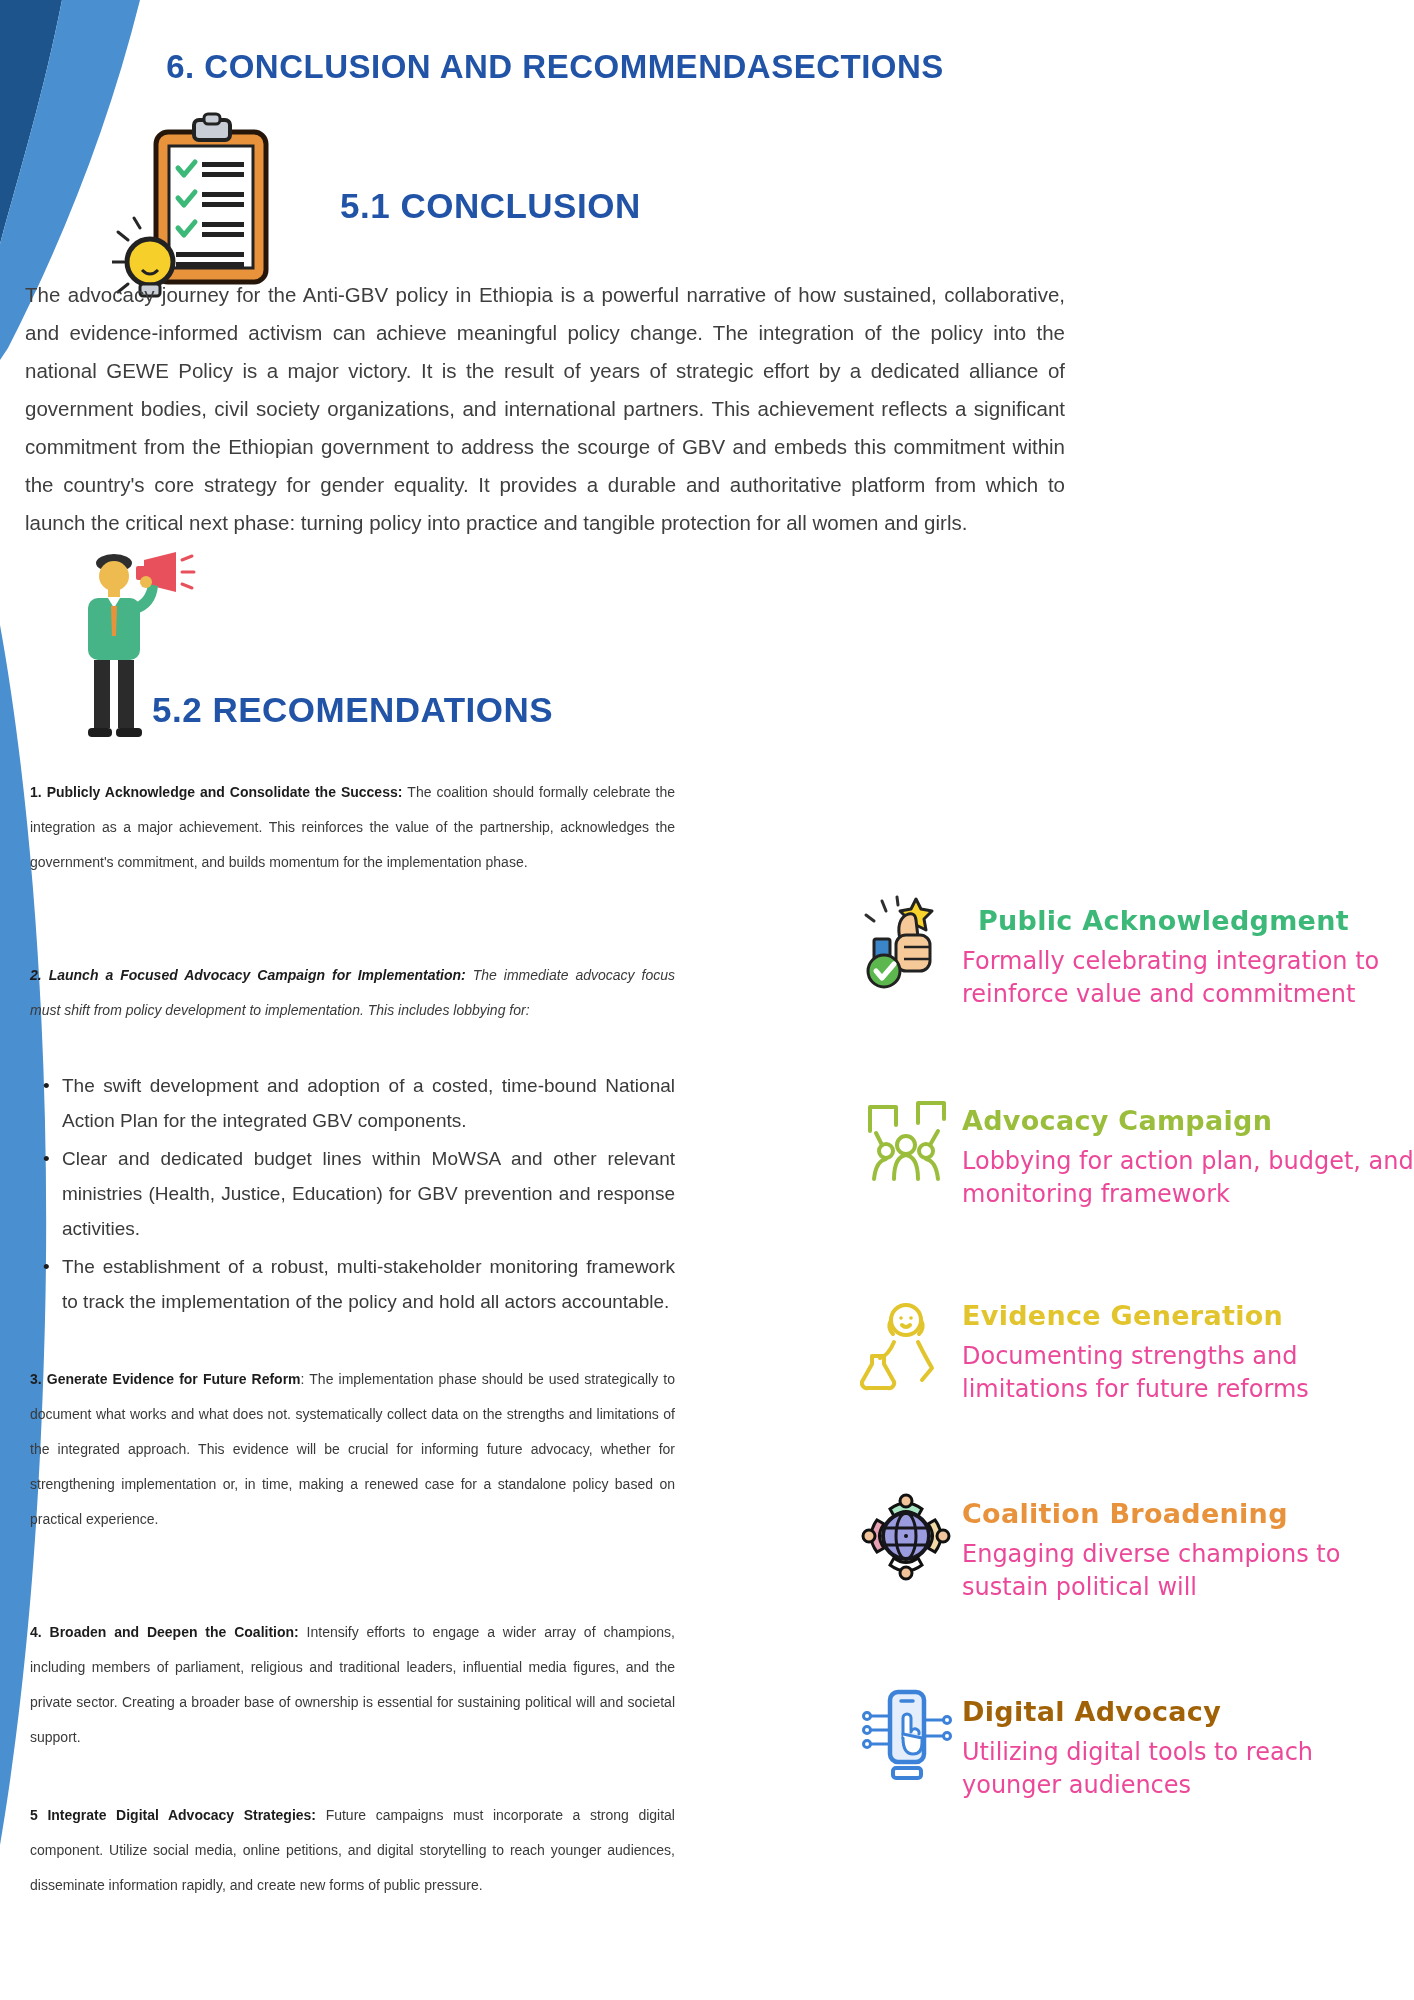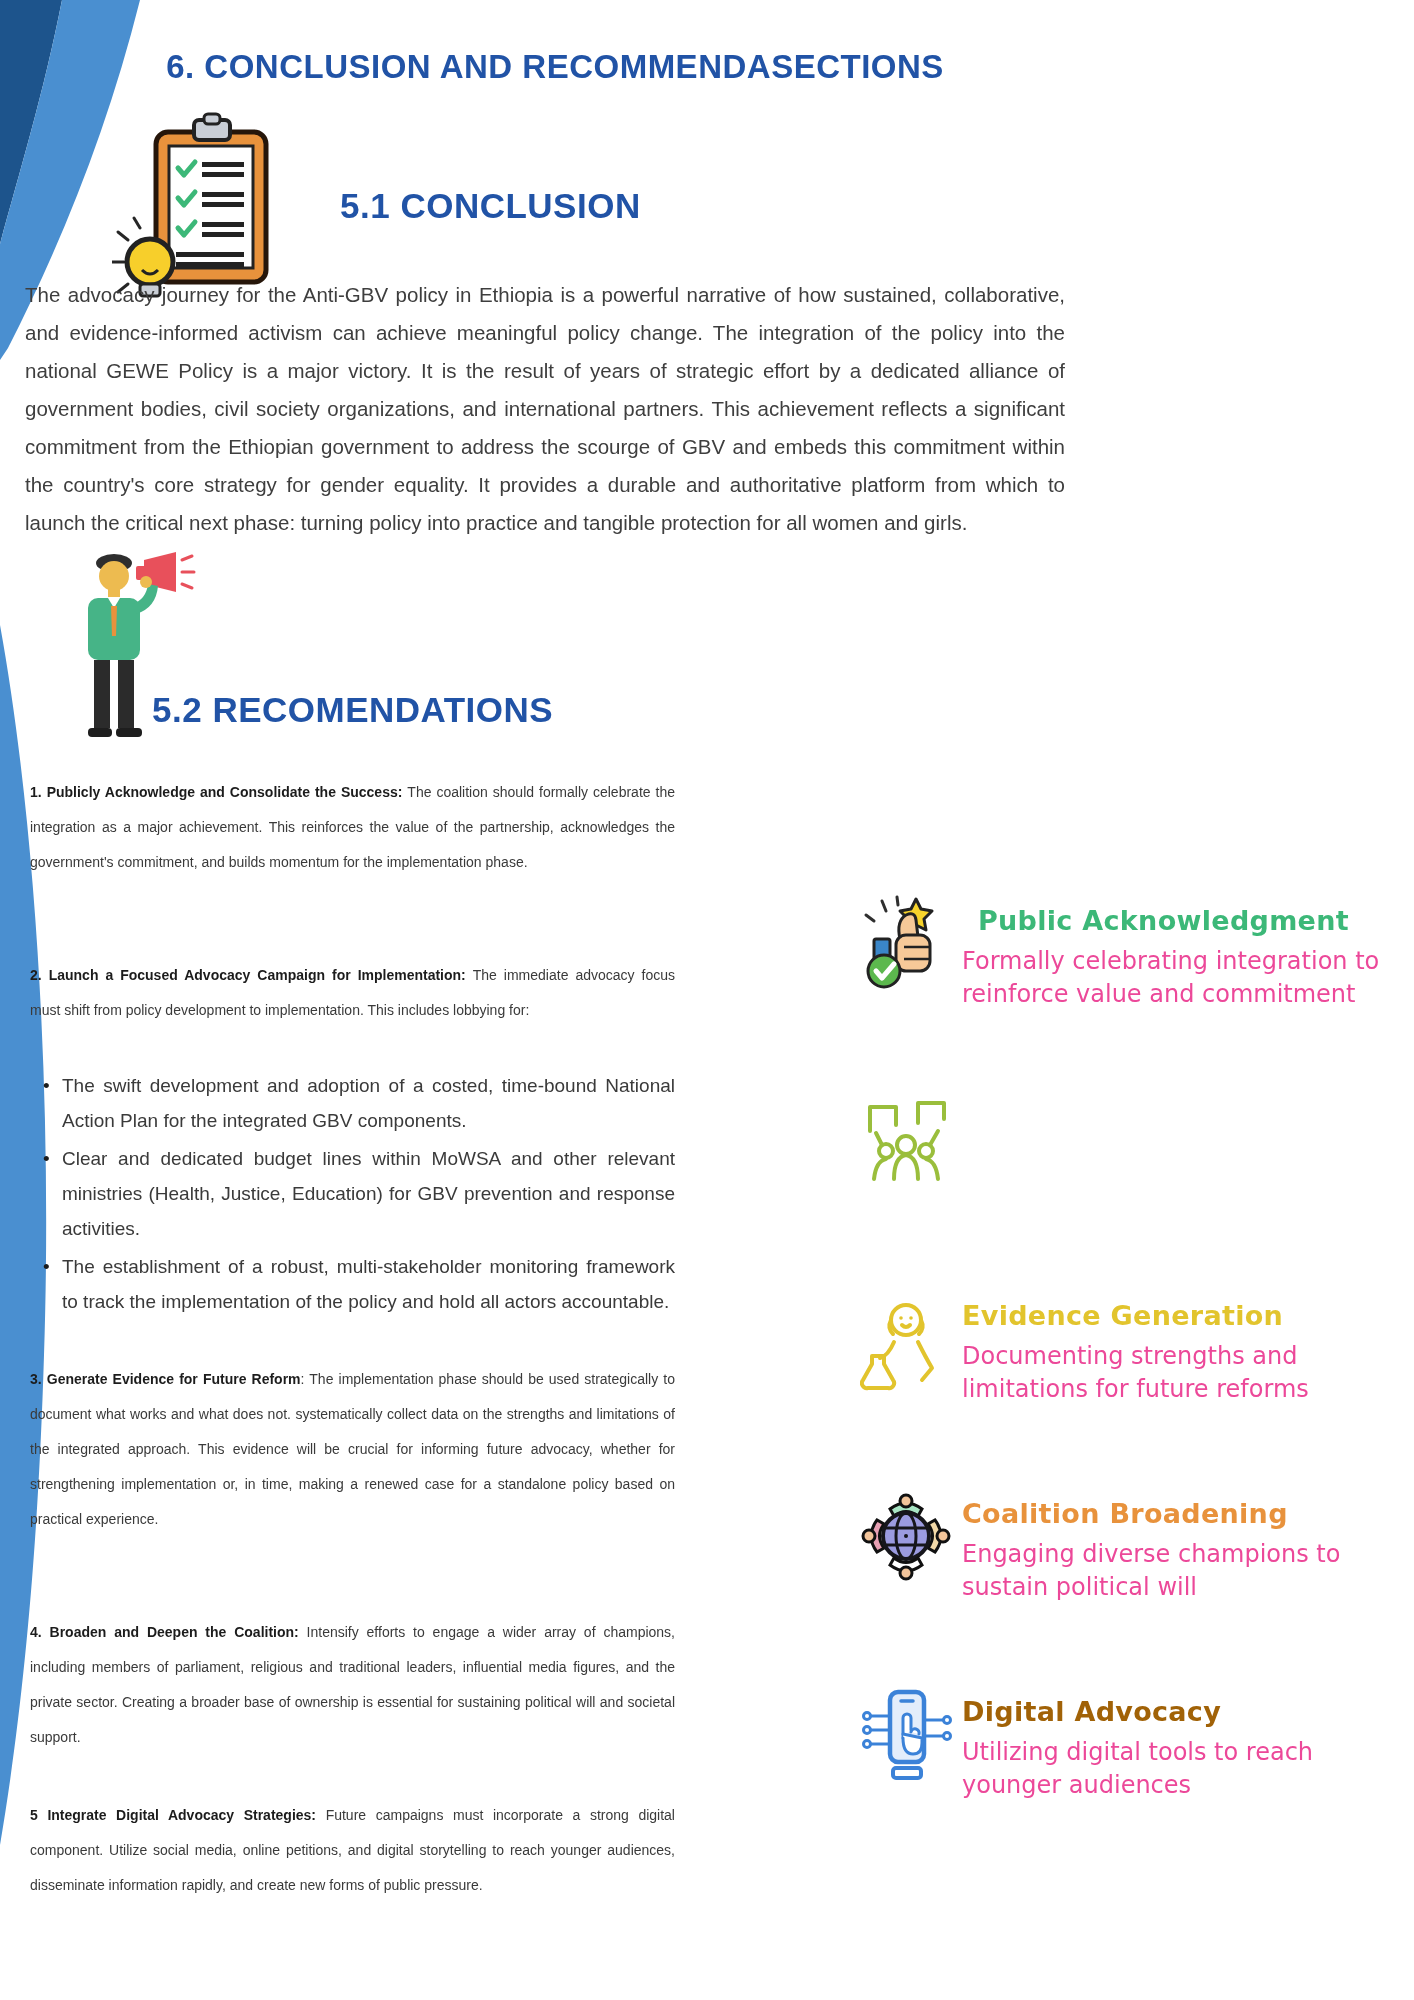--- a/index.html
+++ b/index.html
@@ -9,21 +9,21 @@
   .page-title{position:absolute;top:48px;left:0;width:1110px;text-align:center;
         font-size:33px;font-weight:800;letter-spacing:.5px;margin:0;}
   .h-sub{position:absolute;font-size:35px;font-weight:800;letter-spacing:.5px;margin:0;}
   #h-51{top:186px;left:340px;}
   #h-52{top:690px;left:152px;}
   .intro{position:absolute;top:276px;left:25px;width:1040px;margin:0;
         font-size:20.5px;line-height:38px;text-align:justify;color:#3e3e3e;}
   .rec{position:absolute;left:30px;width:645px;margin:0;
         font-size:14px;line-height:35px;text-align:justify;color:#3a3a3a;}
   .rec b{color:#1c1c1c;}
-  #rec1{top:775px;} #rec2{top:958px;} #rec3{top:1362px;} #rec4{top:1615px;} #rec5{top:1798px;}
+  #rec1{top:775px;} #rec2{top:958px;font-style:italic;} #rec3{top:1362px;} #rec4{top:1615px;} #rec5{top:1798px;}
   .rec-bullets{position:absolute;top:1068px;left:38px;width:637px;margin:0;padding:0;list-style:none;}
   .rec-bullets li{position:relative;padding-left:24px;margin-bottom:3px;
         font-size:19px;line-height:35px;text-align:justify;color:#3a3a3a;}
   .rec-bullets li::before{content:"•";position:absolute;left:5px;top:0;color:#1c1c1c;}
   .icon-box{position:absolute;}
   #icon-clipboard{left:112px;top:112px;}
   #icon-person{left:70px;top:550px;}
   .side-item{position:absolute;left:860px;width:554px;display:flex;align-items:flex-start;}
   #side-0{top:895px;} #side-1{top:1095px;} #side-2{top:1290px;align-items:center;} #side-3{top:1488px;} #side-4{top:1686px;}
   .side-icon{flex:0 0 92px;width:92px;height:100px;}
@@ -162,20 +162,24 @@
           <path d="M22 50 L16 38"></path>
             <path d="M14 84 q2 -18 12 -20"></path>
           <circle cx="46" cy="50" r="9"></circle>
           <path d="M34 84 q0 -22 12 -24 q12 2 12 24"></path>
           <circle cx="66" cy="56" r="7"></circle>
           <path d="M70 50 L78 36"></path>
             <path d="M78 84 q-2 -18 -12 -20"></path>
         </g>
       </svg>
     </div>
+    <div class="side-text">
+      <div class="side-heading" style="color: rgb(154, 190, 60);">Advocacy Campaign</div>
+      <div class="side-desc">Lobbying for action plan, budget, and monitoring framework</div>
+    </div>
   </div>
 
   <div class="side-item" id="side-2">
     <div class="side-icon">
       <svg width="92" height="100" viewBox="0 0 92 100">
         <g stroke="#e2c42d" stroke-width="4" fill="none" stroke-linecap="round" stroke-linejoin="round">
           <circle cx="46" cy="22" r="15"></circle>
           <path d="M31 22 q-4 8 2 14"></path>
             <path d="M61 22 q4 8 -2 14"></path>
           <path d="M42 27 q4 4 8 0"></path>

